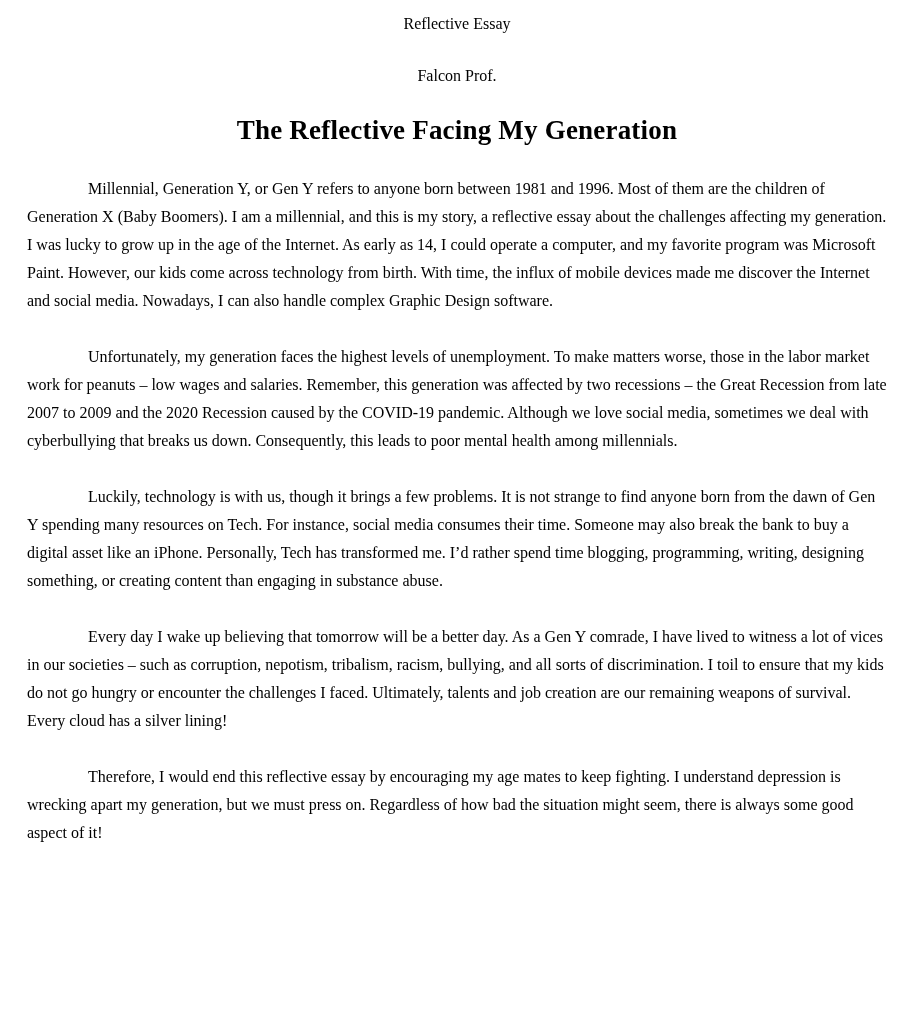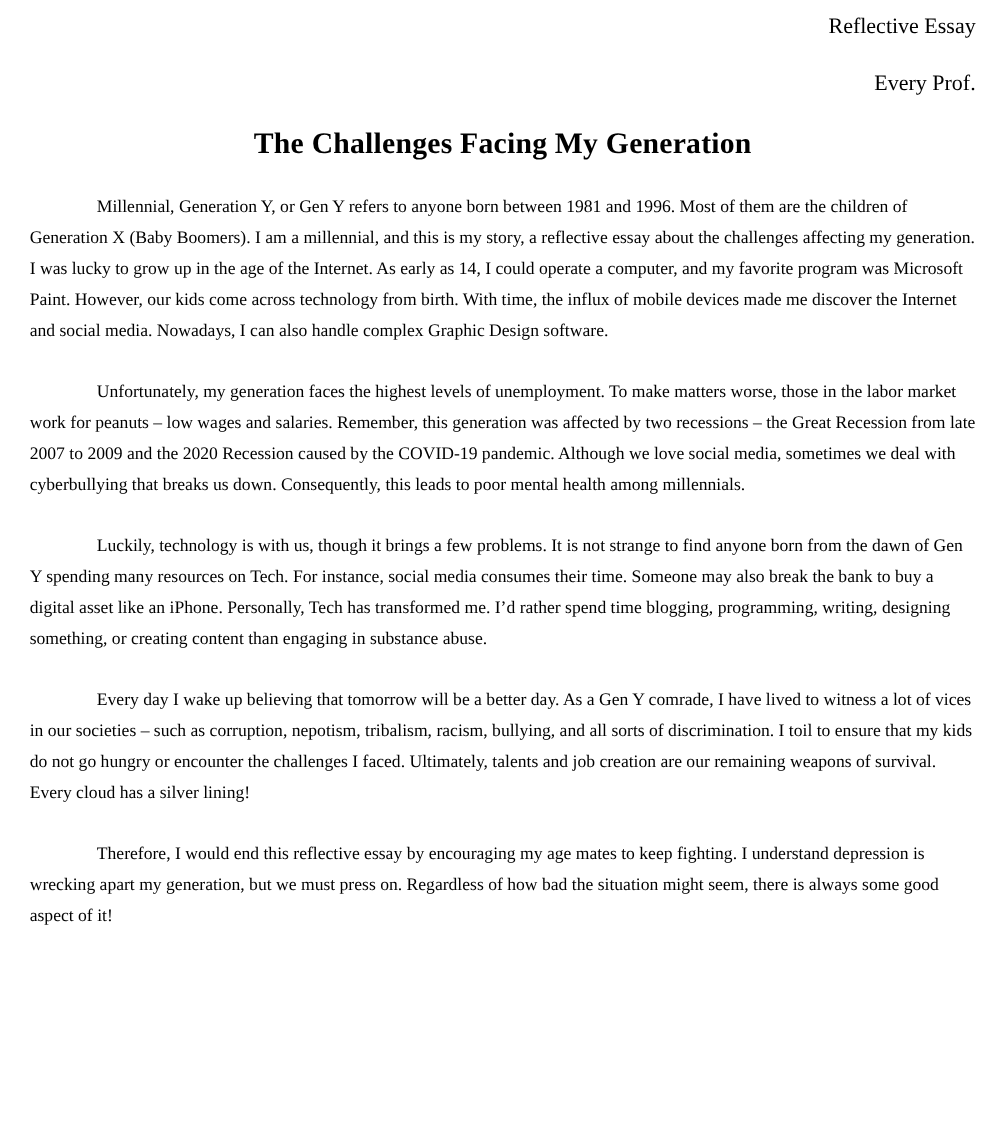--- a/index.html
+++ b/index.html
@@ -9,24 +9,24 @@
   .page {
     width: 914px;
     height: 1024px;
     background: #ffffff;
     color: #000000;
     font-family: "Liberation Serif", serif;
     padding: 10px 27px 10px 27px;
     overflow: hidden;
   }
   .header-line {
-    font-size: 20px;
+    font-size: 16px;
     line-height: 28px;
     margin-bottom: 24px;
-    text-align: right;
+    text-align: center;
   }
   .doc-title {
     font-size: 27px;
     font-weight: bold;
     text-align: center;
     line-height: 32px;
     margin-top: 1px;
     margin-bottom: 29px;
     letter-spacing: 0.2px;
   }
@@ -41,23 +41,23 @@
     margin-bottom: 0;
   }
 </style>
 </head>
 <body>
 
 <div class="page">
 
   <div class="header-line">Reflective Essay</div>
 
-  <div class="header-line">Every Prof.</div>
+  <div class="header-line">Falcon Prof.</div>
 
-  <h1 class="doc-title">The Challenges Facing My Generation</h1>
+  <h1 class="doc-title">The Reflective Facing My Generation</h1>
 
   <div class="essay">
     <p>Millennial, Generation Y, or Gen Y refers to anyone born between 1981 and 1996. Most of them are the children of Generation X (Baby Boomers). I am a millennial, and this is my story, a reflective essay about the challenges affecting my generation. I was lucky to grow up in the age of the Internet. As early as 14, I could operate a computer, and my favorite program was Microsoft Paint. However, our kids come across technology from birth. With time, the influx of mobile devices made me discover the Internet and social media. Nowadays, I can also handle complex Graphic Design software.</p>
     <p>Unfortunately, my generation faces the highest levels of unemployment. To make matters worse, those in the labor market work for peanuts – low wages and salaries. Remember, this generation was affected by two recessions – the Great Recession from late 2007 to 2009 and the 2020 Recession caused by the COVID-19 pandemic. Although we love social media, sometimes we deal with cyberbullying that breaks us down. Consequently, this leads to poor mental health among millennials.</p>
     <p>Luckily, technology is with us, though it brings a few problems. It is not strange to find anyone born from the dawn of Gen Y spending many resources on Tech. For instance, social media consumes their time. Someone may also break the bank to buy a digital asset like an iPhone. Personally, Tech has transformed me. I’d rather spend time blogging, programming, writing, designing something, or creating content than engaging in substance abuse.</p>
     <p>Every day I wake up believing that tomorrow will be a better day. As a Gen Y comrade, I have lived to witness a lot of vices in our societies – such as corruption, nepotism, tribalism, racism, bullying, and all sorts of discrimination. I toil to ensure that my kids do not go hungry or encounter the challenges I faced. Ultimately, talents and job creation are our remaining weapons of survival. Every cloud has a silver lining!</p>
     <p>Therefore, I would end this reflective essay by encouraging my age mates to keep fighting. I understand depression is wrecking apart my generation, but we must press on. Regardless of how bad the situation might seem, there is always some good aspect of it!</p>
   </div>
 
 </div>

